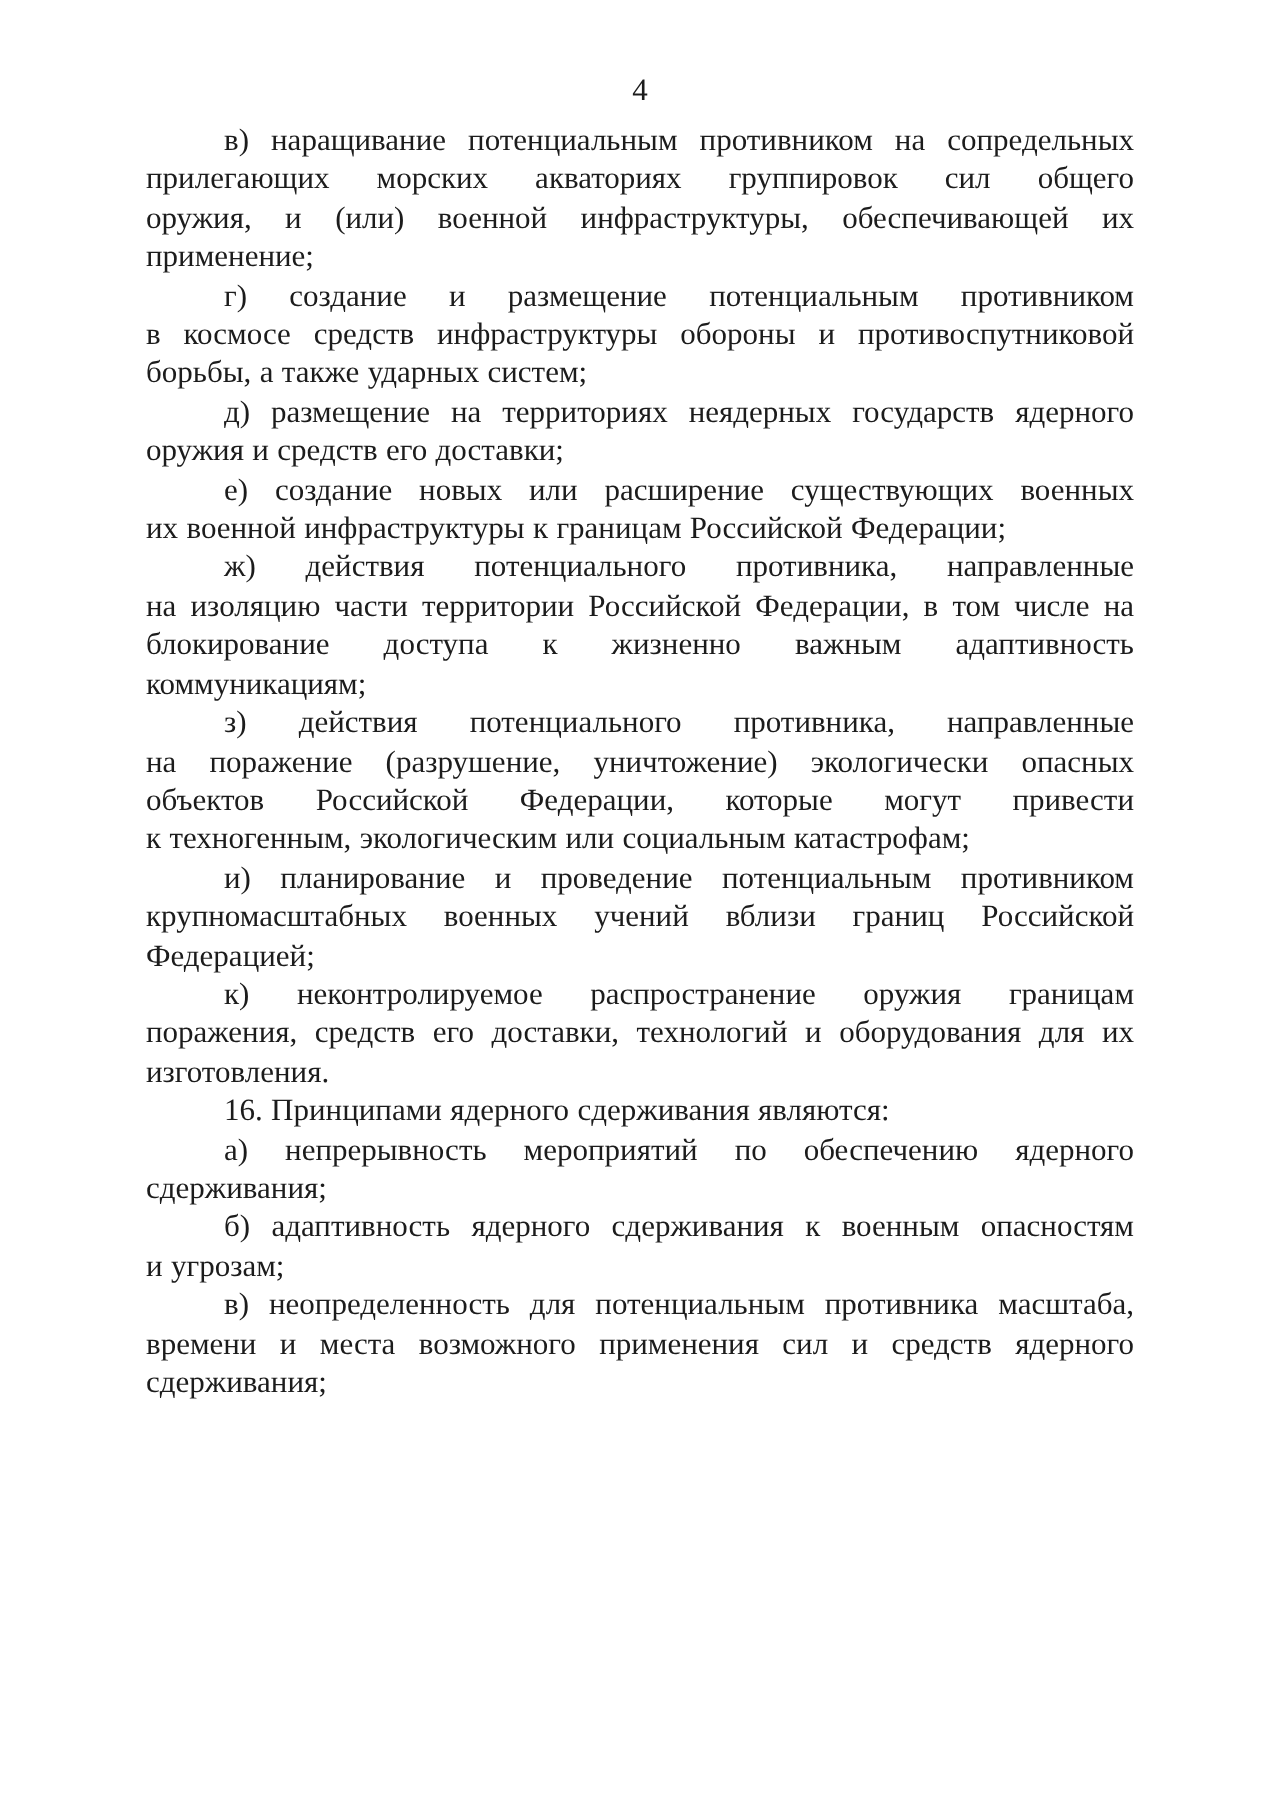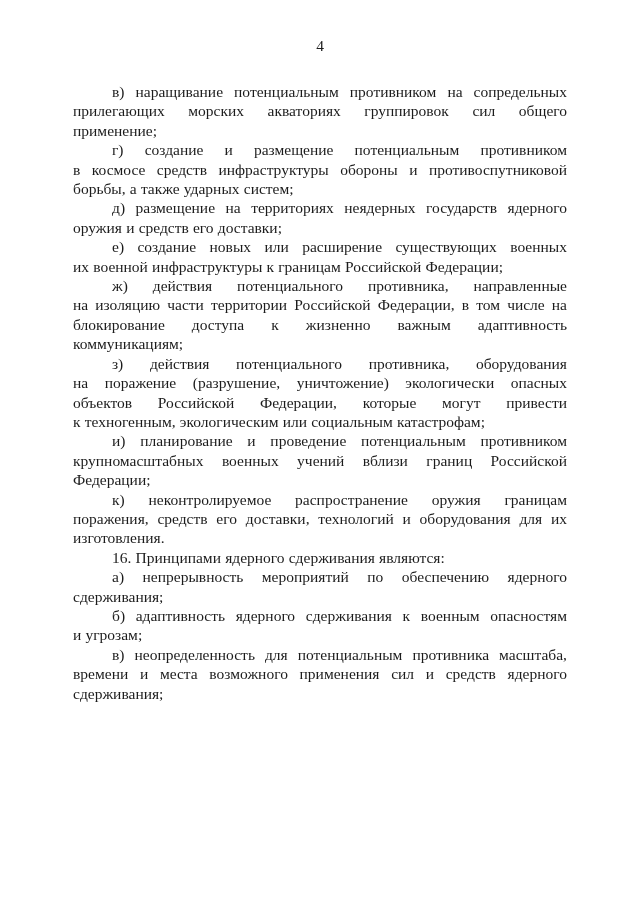--- a/index.html
+++ b/index.html
@@ -18,21 +18,21 @@
   }
   .page-number {
     padding-top: 36px;
     width: 494px;
     margin-left: 73px;
     text-align: center;
     font-size: 15.5px;
     line-height: 19px;
   }
   .doc-body {
-    margin-top: 27px;
+    margin-top: 6px;
     margin-left: 73px;
     width: 494px;
   }
   .paragraph {
     margin: 0;
     padding: 0;
   }
   .line {
     font-size: 15.5px;
     line-height: 19.4px;
@@ -50,20 +50,21 @@
 </style>
 </head>
 <body>
 
 <div class="page">
   <div class="page-number">4</div>
   <div class="doc-body">
       <div class="paragraph">
         <div class="line first">в) наращивание потенциальным противником на сопредельных</div>
         <div class="line">прилегающих морских акваториях группировок сил общего</div>
+        <div class="line">оружия, и (или) военной инфраструктуры, обеспечивающей их</div>
         <div class="line last">применение;</div>
       </div>
       <div class="paragraph">
         <div class="line first">г) создание и размещение потенциальным противником</div>
         <div class="line">в космосе средств инфраструктуры обороны и противоспутниковой</div>
         <div class="line last">борьбы, а также ударных систем;</div>
       </div>
       <div class="paragraph">
         <div class="line first">д) размещение на территориях неядерных государств ядерного</div>
         <div class="line last">оружия и средств его доставки;</div>
@@ -72,29 +73,29 @@
         <div class="line first">е) создание новых или расширение существующих военных</div>
         <div class="line last">их военной инфраструктуры к границам Российской Федерации;</div>
       </div>
       <div class="paragraph">
         <div class="line first">ж) действия потенциального противника, направленные</div>
         <div class="line">на изоляцию части территории Российской Федерации, в том числе на</div>
         <div class="line">блокирование доступа к жизненно важным адаптивность</div>
         <div class="line last">коммуникациям;</div>
       </div>
       <div class="paragraph">
-        <div class="line first">з) действия потенциального противника, оборудования</div>
+        <div class="line first">з) действия потенциального противника, направленные</div>
         <div class="line">на поражение (разрушение, уничтожение) экологически опасных</div>
         <div class="line">объектов Российской Федерации, которые могут привести</div>
         <div class="line last">к техногенным, экологическим или социальным катастрофам;</div>
       </div>
       <div class="paragraph">
         <div class="line first">и) планирование и проведение потенциальным противником</div>
         <div class="line">крупномасштабных военных учений вблизи границ Российской</div>
-        <div class="line last">Федерации;</div>
+        <div class="line last">Федерацией;</div>
       </div>
       <div class="paragraph">
         <div class="line first">к) неконтролируемое распространение оружия границам</div>
         <div class="line">поражения, средств его доставки, технологий и оборудования для их</div>
         <div class="line last">изготовления.</div>
       </div>
       <div class="paragraph">
         <div class="line first last">16. Принципами ядерного сдерживания являются:</div>
       </div>
       <div class="paragraph">

